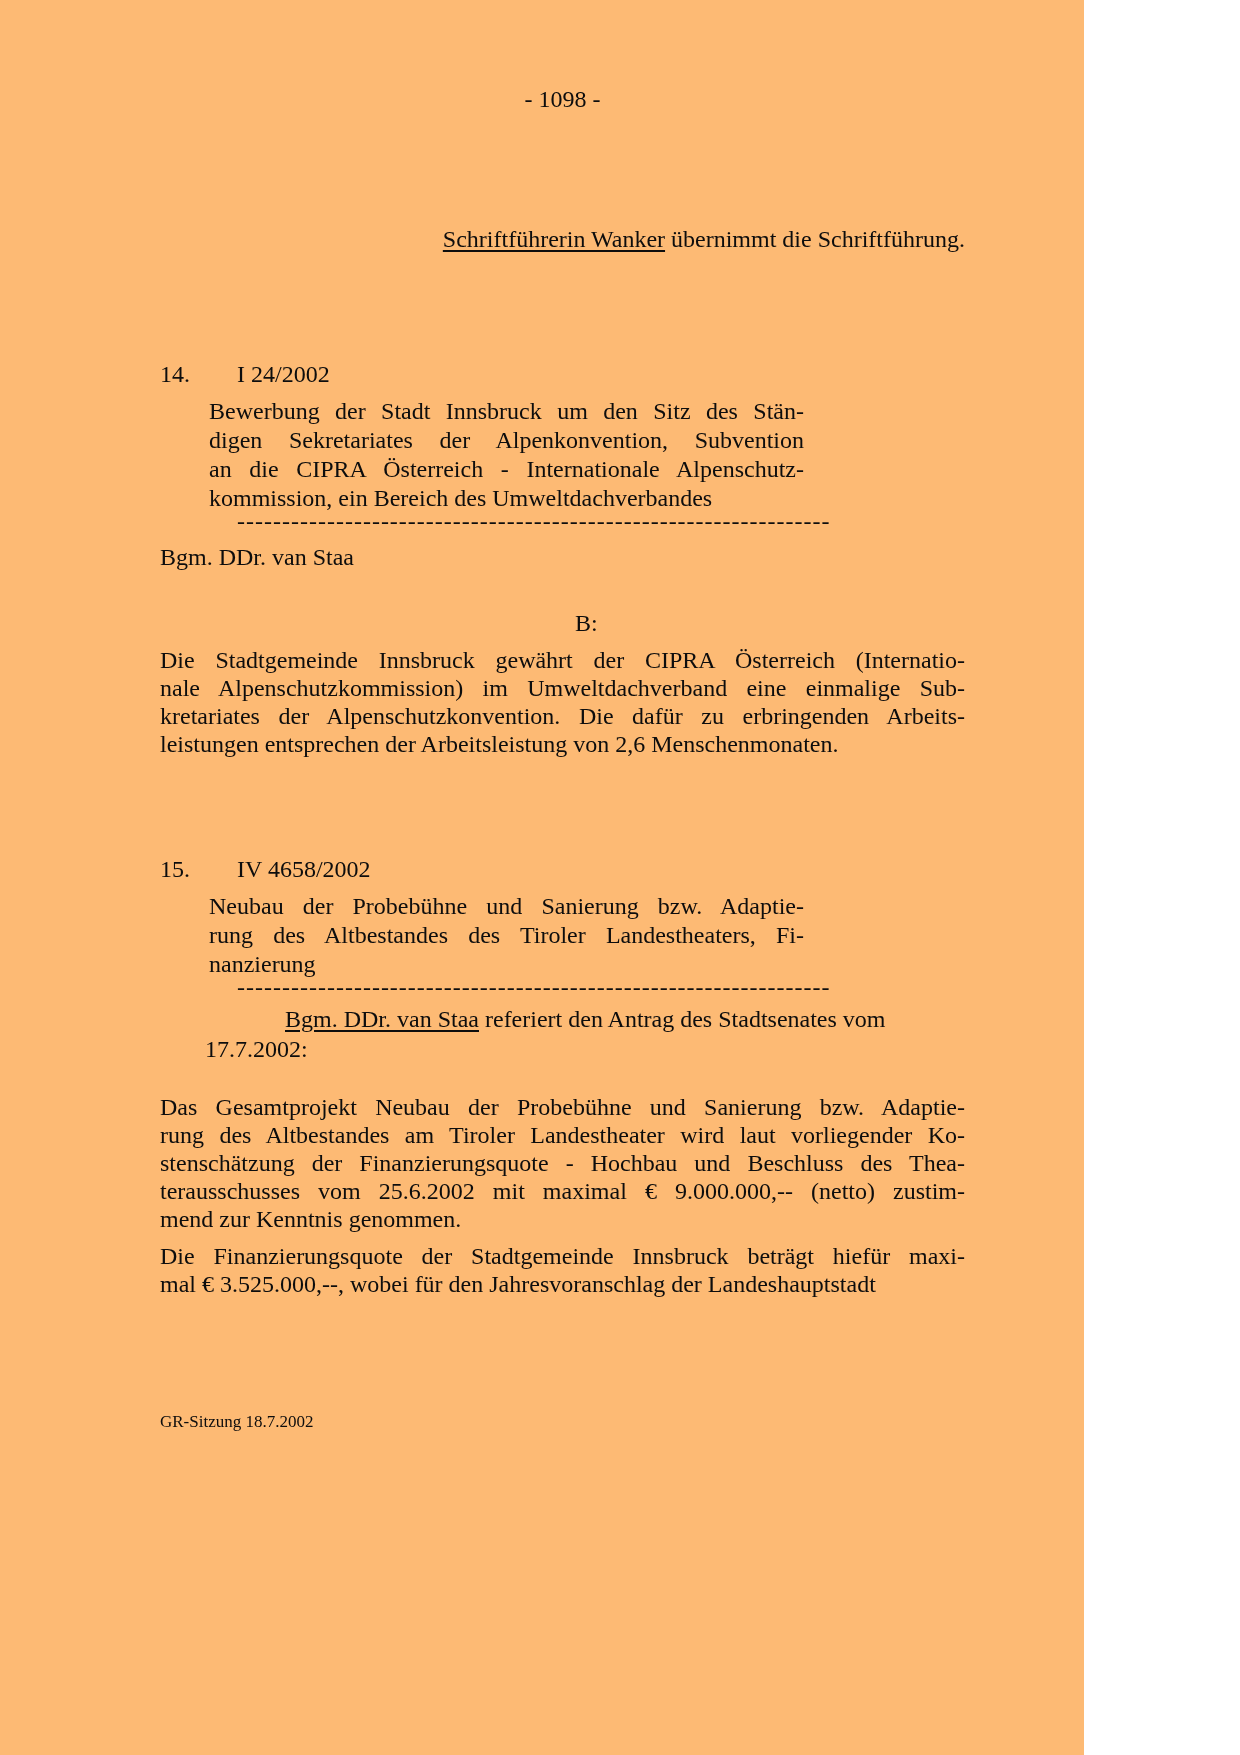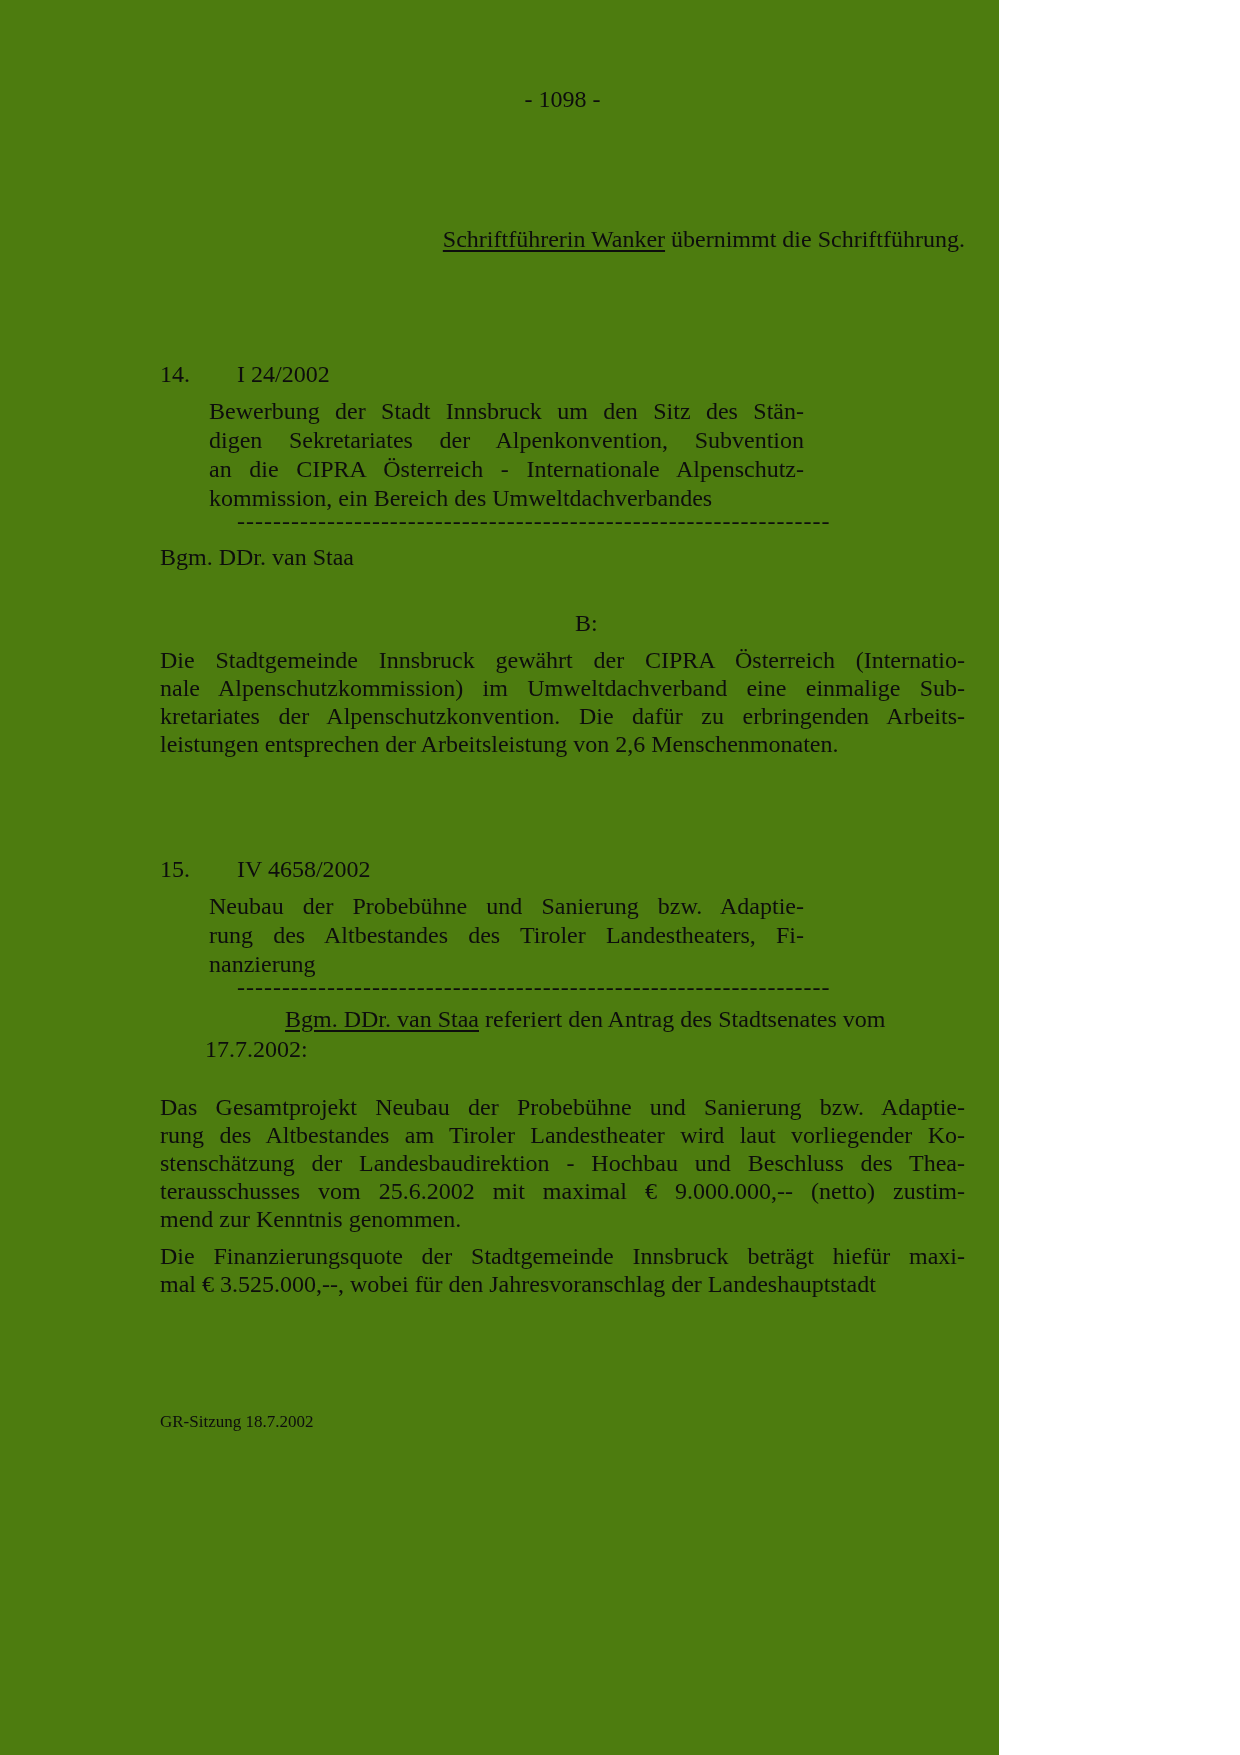--- a/index.html
+++ b/index.html
@@ -4,23 +4,23 @@
 <style>
   * { box-sizing: border-box; margin: 0; padding: 0; }
   html, body { background: #ffffff; }
   body {
     font-family: "Liberation Serif", serif;
     color: #0d0d0d;
     width: 1240px;
   }
   .page {
     position: relative;
-    width: 999px;
+    width: 1084px;
     height: 1755px;
-    background: #4d7c0f;
+    background: #fdba74;
     overflow: hidden;
     font-size: 24px;
     line-height: 28px;
   }
   .content {
     position: absolute;
     left: 160px;
     top: 85px;
     width: 805px;
   }
@@ -126,21 +126,21 @@
         <div>nanzierung</div>
       </div>
     <div class="dashes">------------------------------------------------------------------</div>
 
     <div class="referent"><span class="u">Bgm. DDr. van Staa</span><span> referiert den Antrag des Stadtsenates vom</span></div>
     <div class="date-line">17.7.2002:</div>
 
     <div class="para gap">
         <div class="jline">Das Gesamtprojekt Neubau der Probebühne und Sanierung bzw. Adaptie-</div>
         <div class="jline">rung des Altbestandes am Tiroler Landestheater wird laut vorliegender Ko-</div>
-        <div class="jline">stenschätzung der Landesbaudirektion - Hochbau und Beschluss des Thea-</div>
+        <div class="jline">stenschätzung der Finanzierungsquote - Hochbau und Beschluss des Thea-</div>
         <div class="jline">terausschusses vom 25.6.2002 mit maximal € 9.000.000,-- (netto) zustim-</div>
         <div>mend zur Kenntnis genommen.</div>
       </div>
 
     <div class="para">
         <div class="jline">Die Finanzierungsquote der Stadtgemeinde Innsbruck beträgt hiefür maxi-</div>
         <div>mal € 3.525.000,--, wobei für den Jahresvoranschlag der Landeshauptstadt</div>
       </div>
 
   </div>

